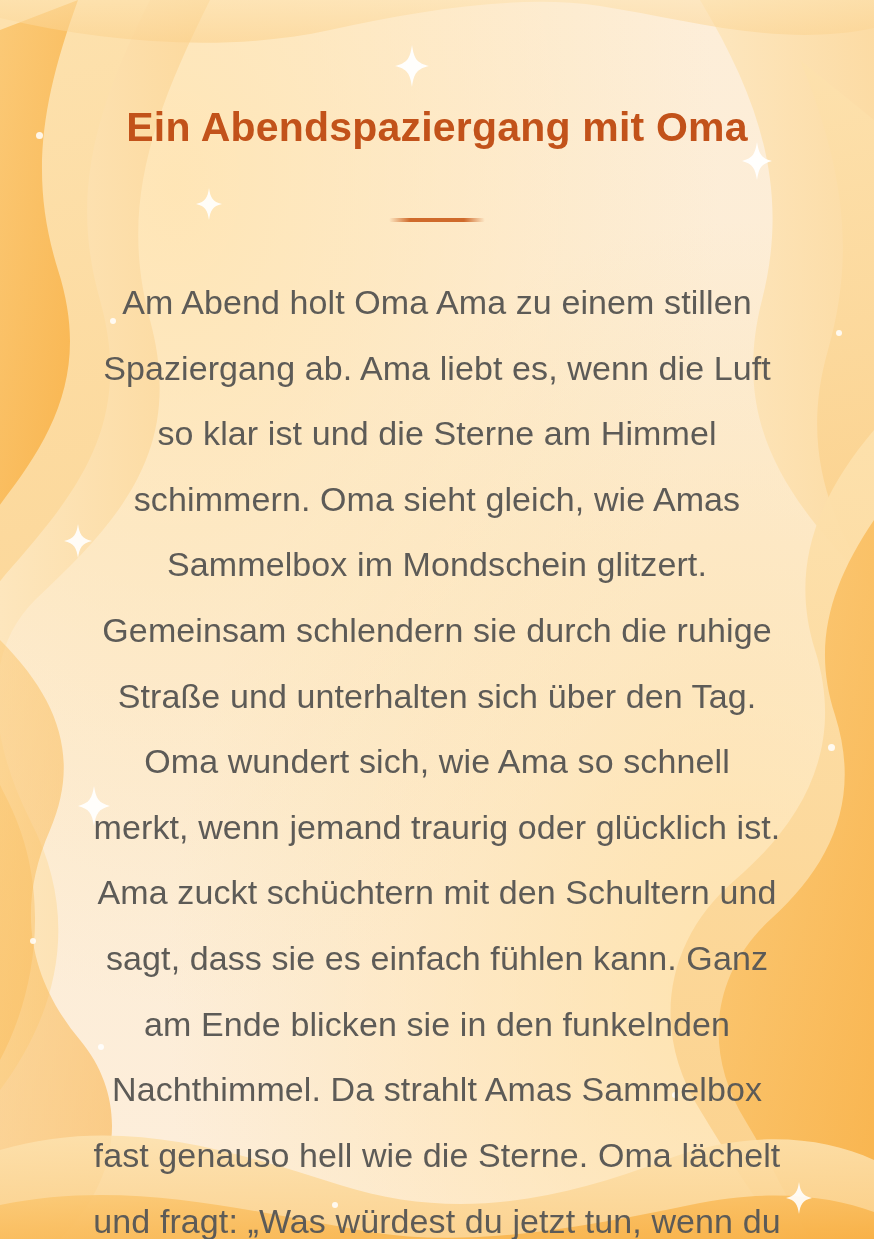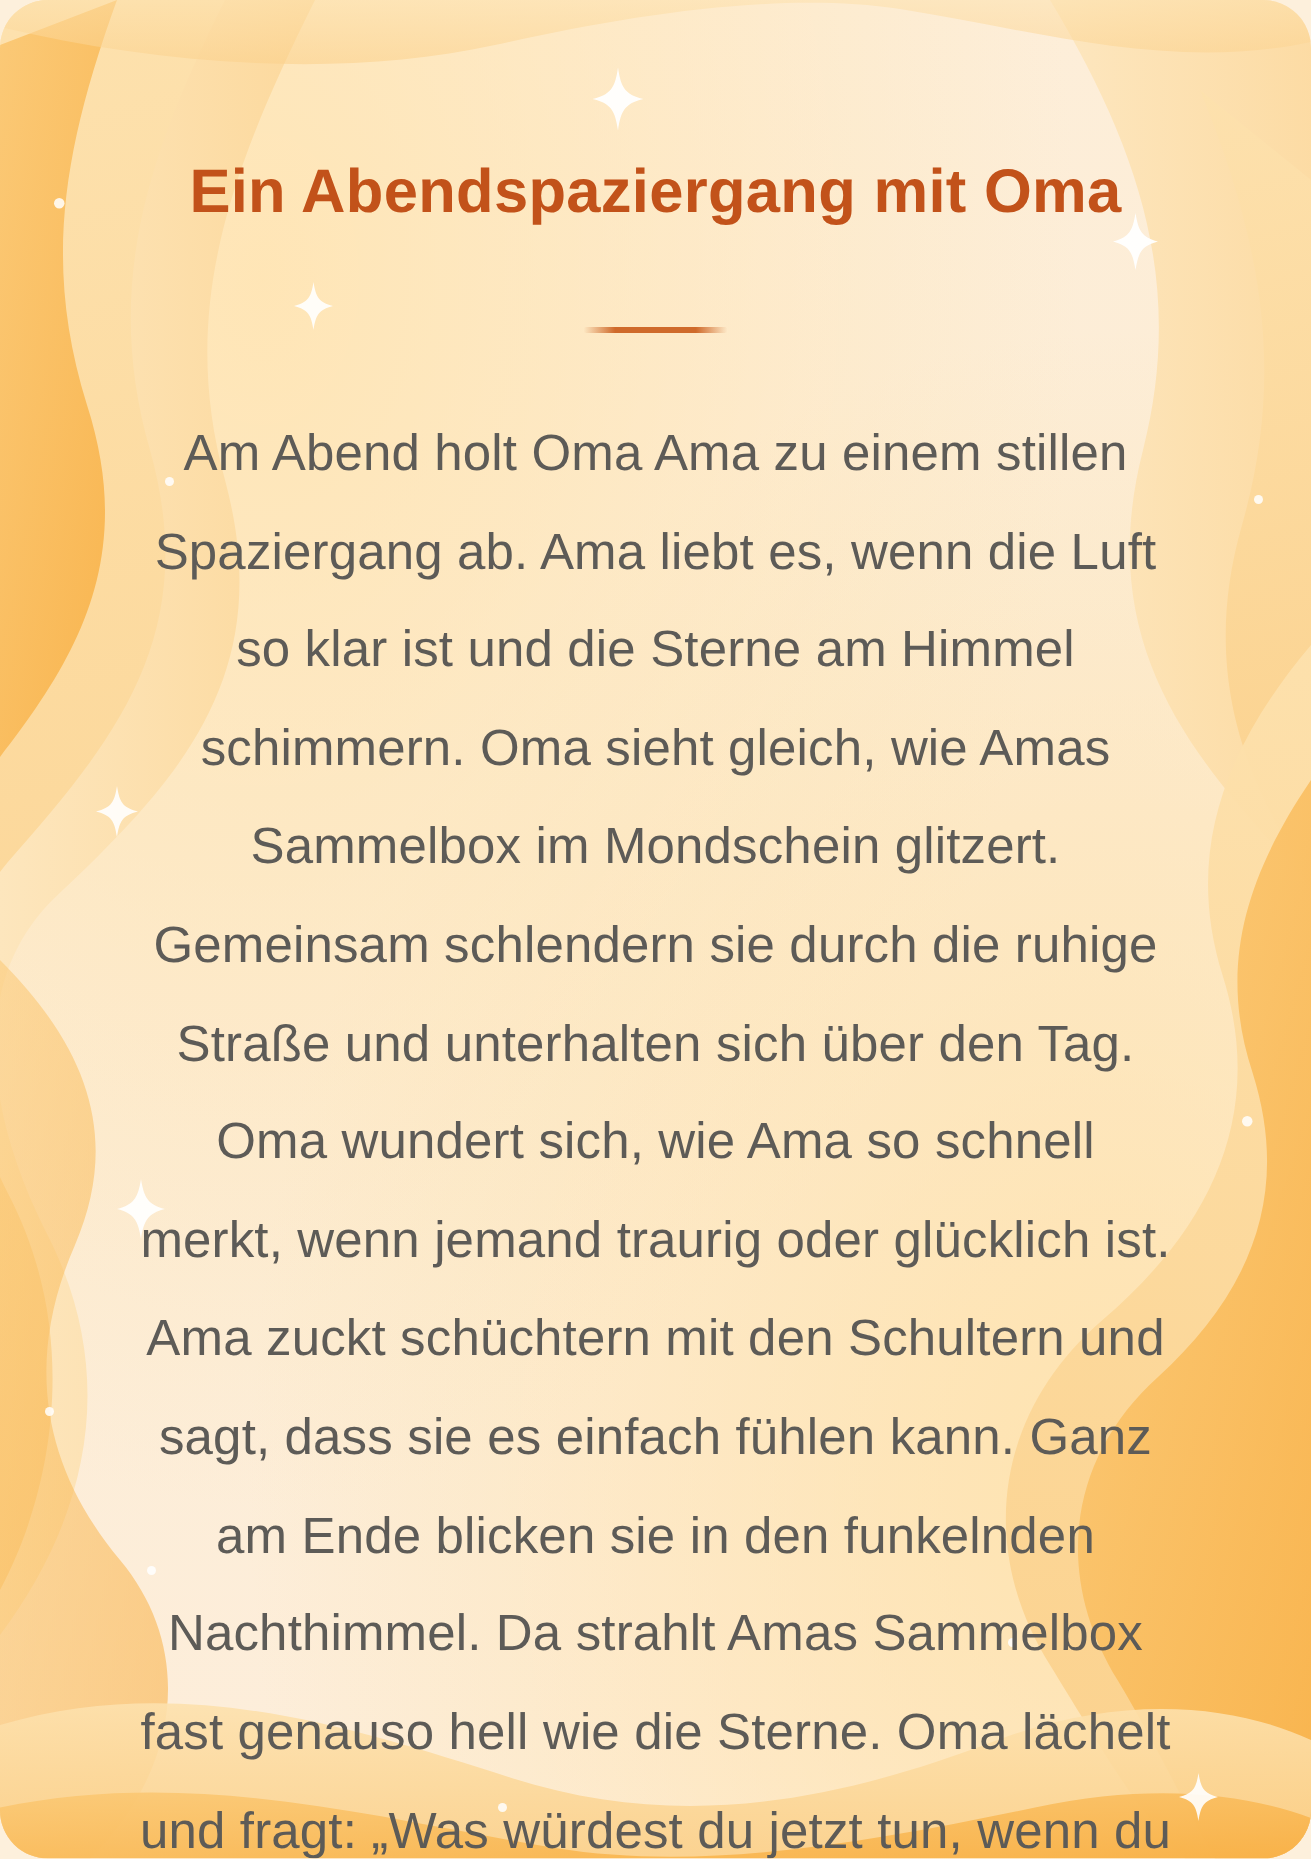--- a/index.html
+++ b/index.html
@@ -16,21 +16,20 @@
 
   .page {
     position: relative;
     width: 874px;
     height: 1239px;
     overflow: hidden;
     background:
       radial-gradient(ellipse at 20% 15%, rgba(255,228,176,0.85) 0%, rgba(255,228,176,0) 55%),
       radial-gradient(ellipse at 85% 80%, rgba(255,224,164,0.8) 0%, rgba(255,224,164,0) 55%),
       linear-gradient(180deg, #fdeed9 0%, #fcecd4 45%, #fdeedb 100%);
-    border-radius: 32px;
   }
 
   
   .ribbons {
     position: absolute;
     inset: 0;
     pointer-events: none;
   }
   .ribbons svg { display: block; width: 874px; height: 1239px; }
 

